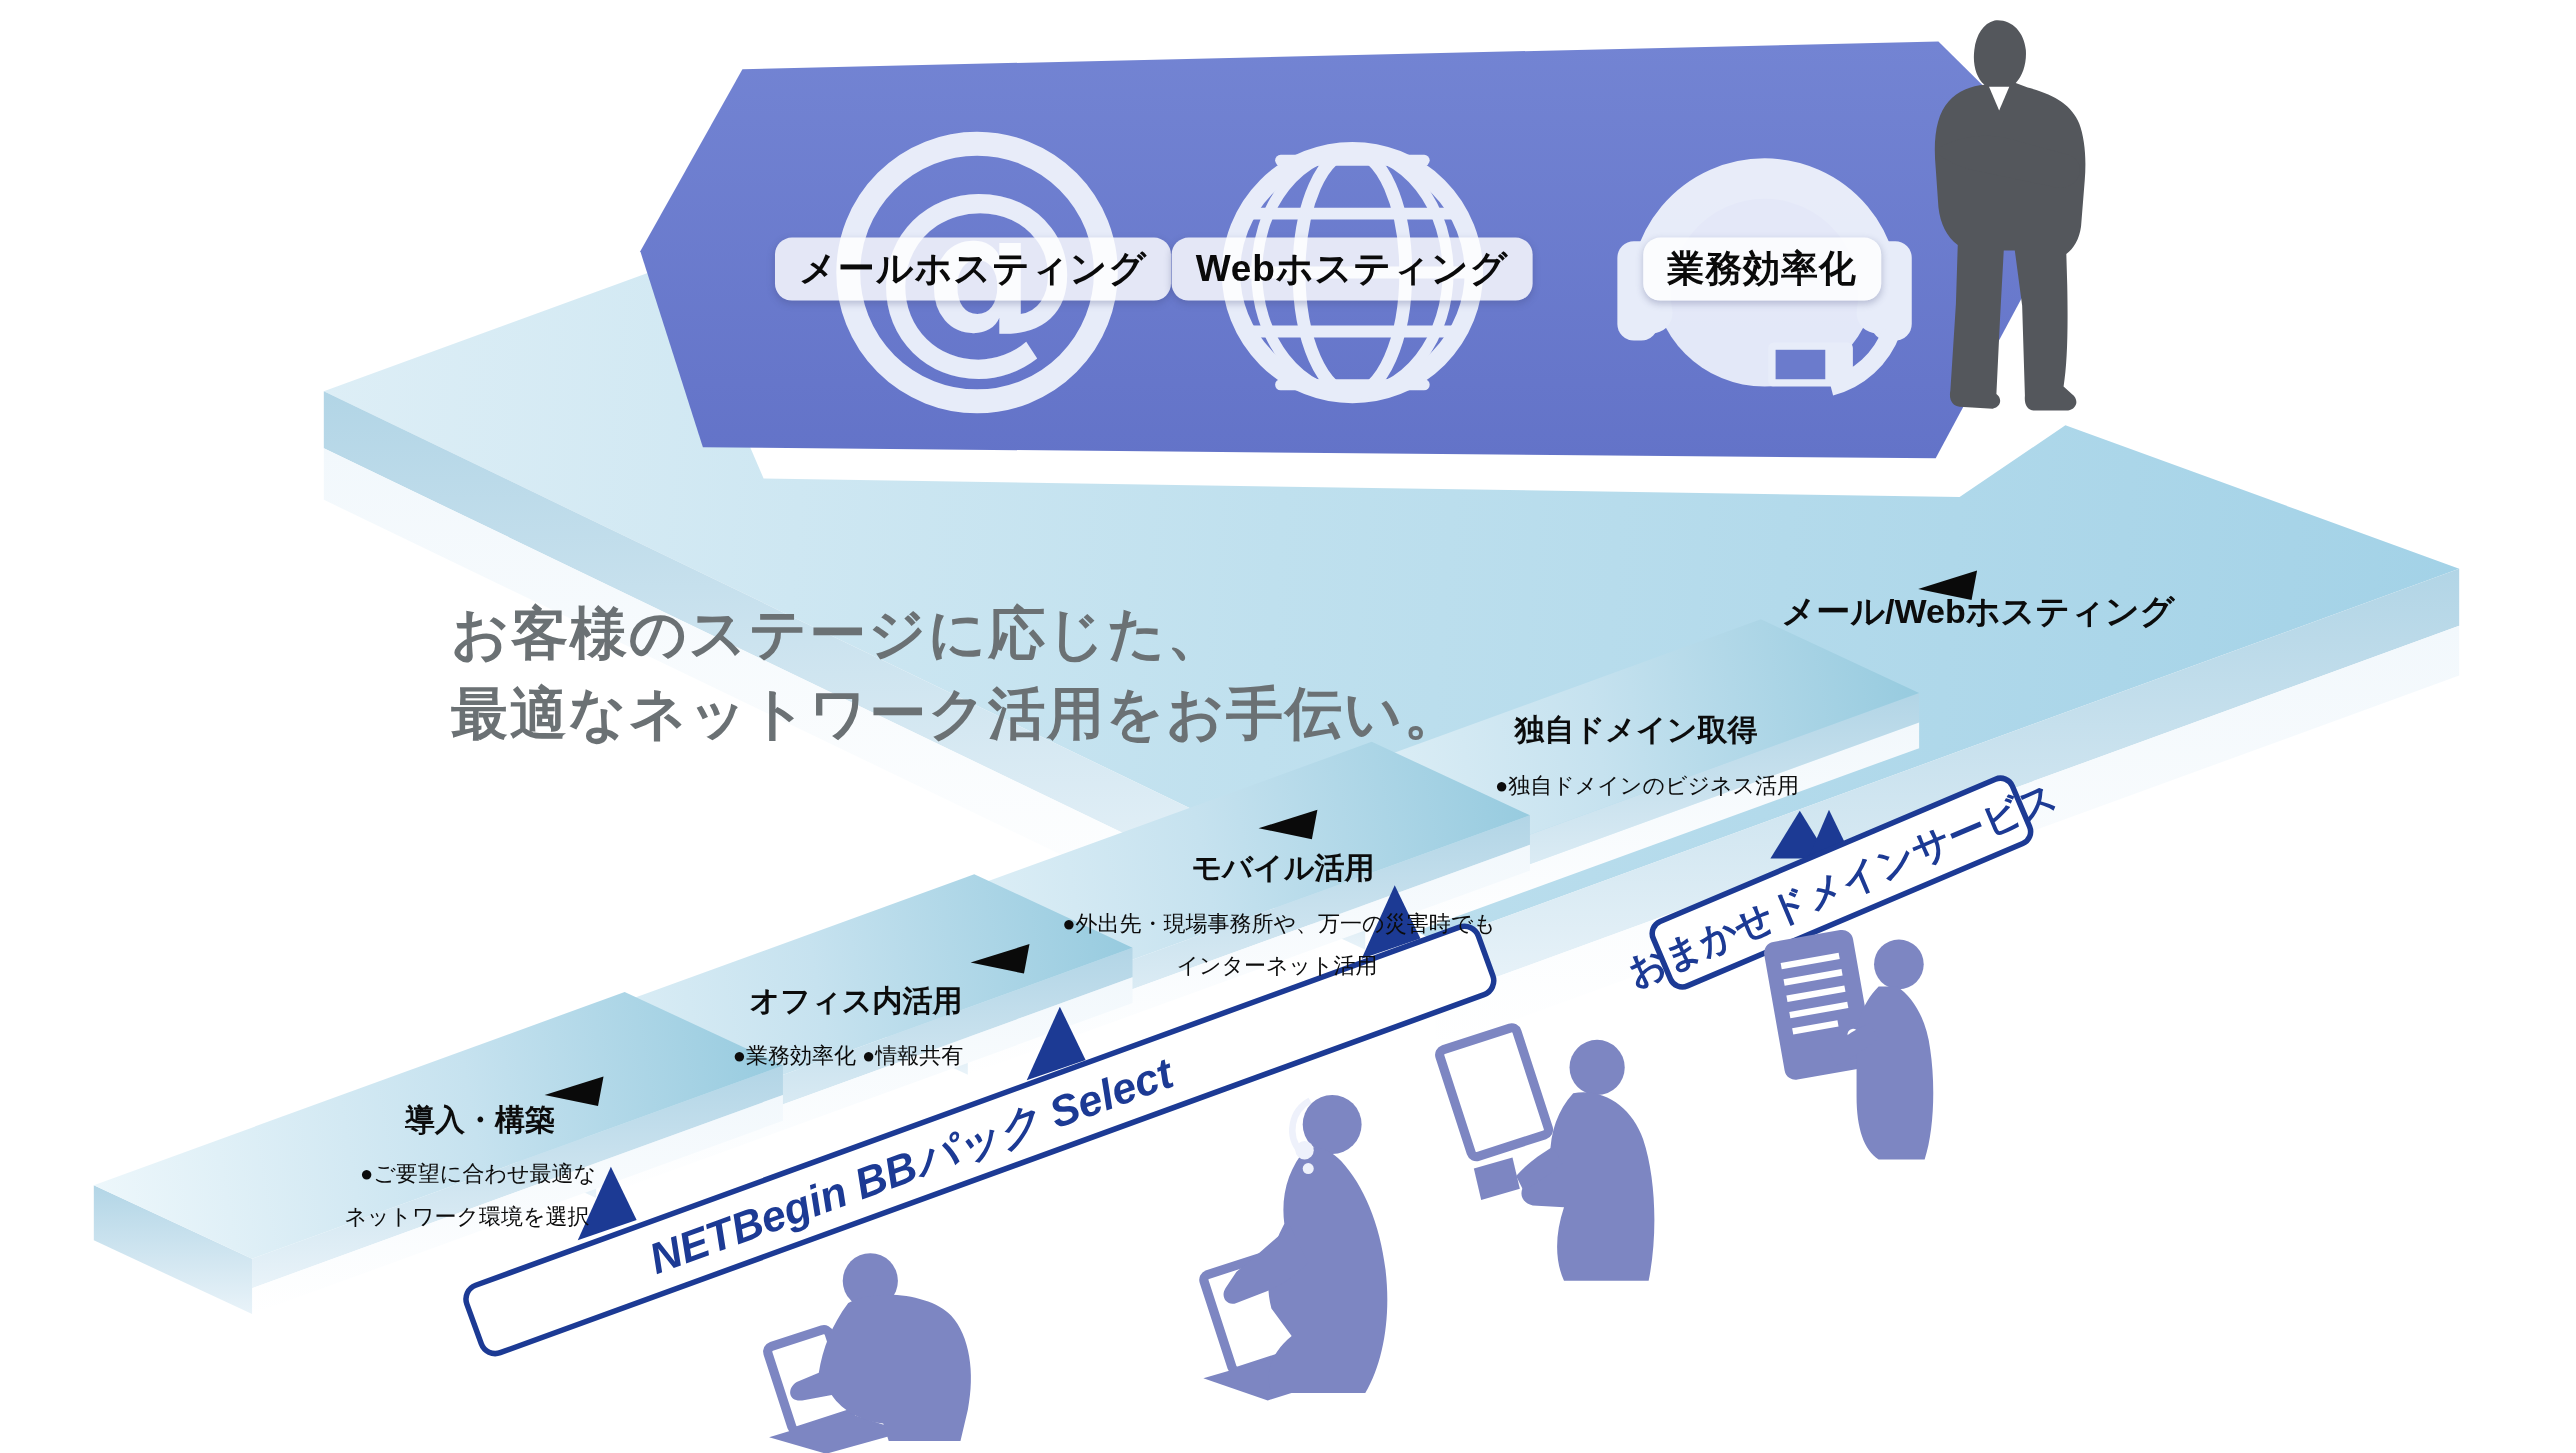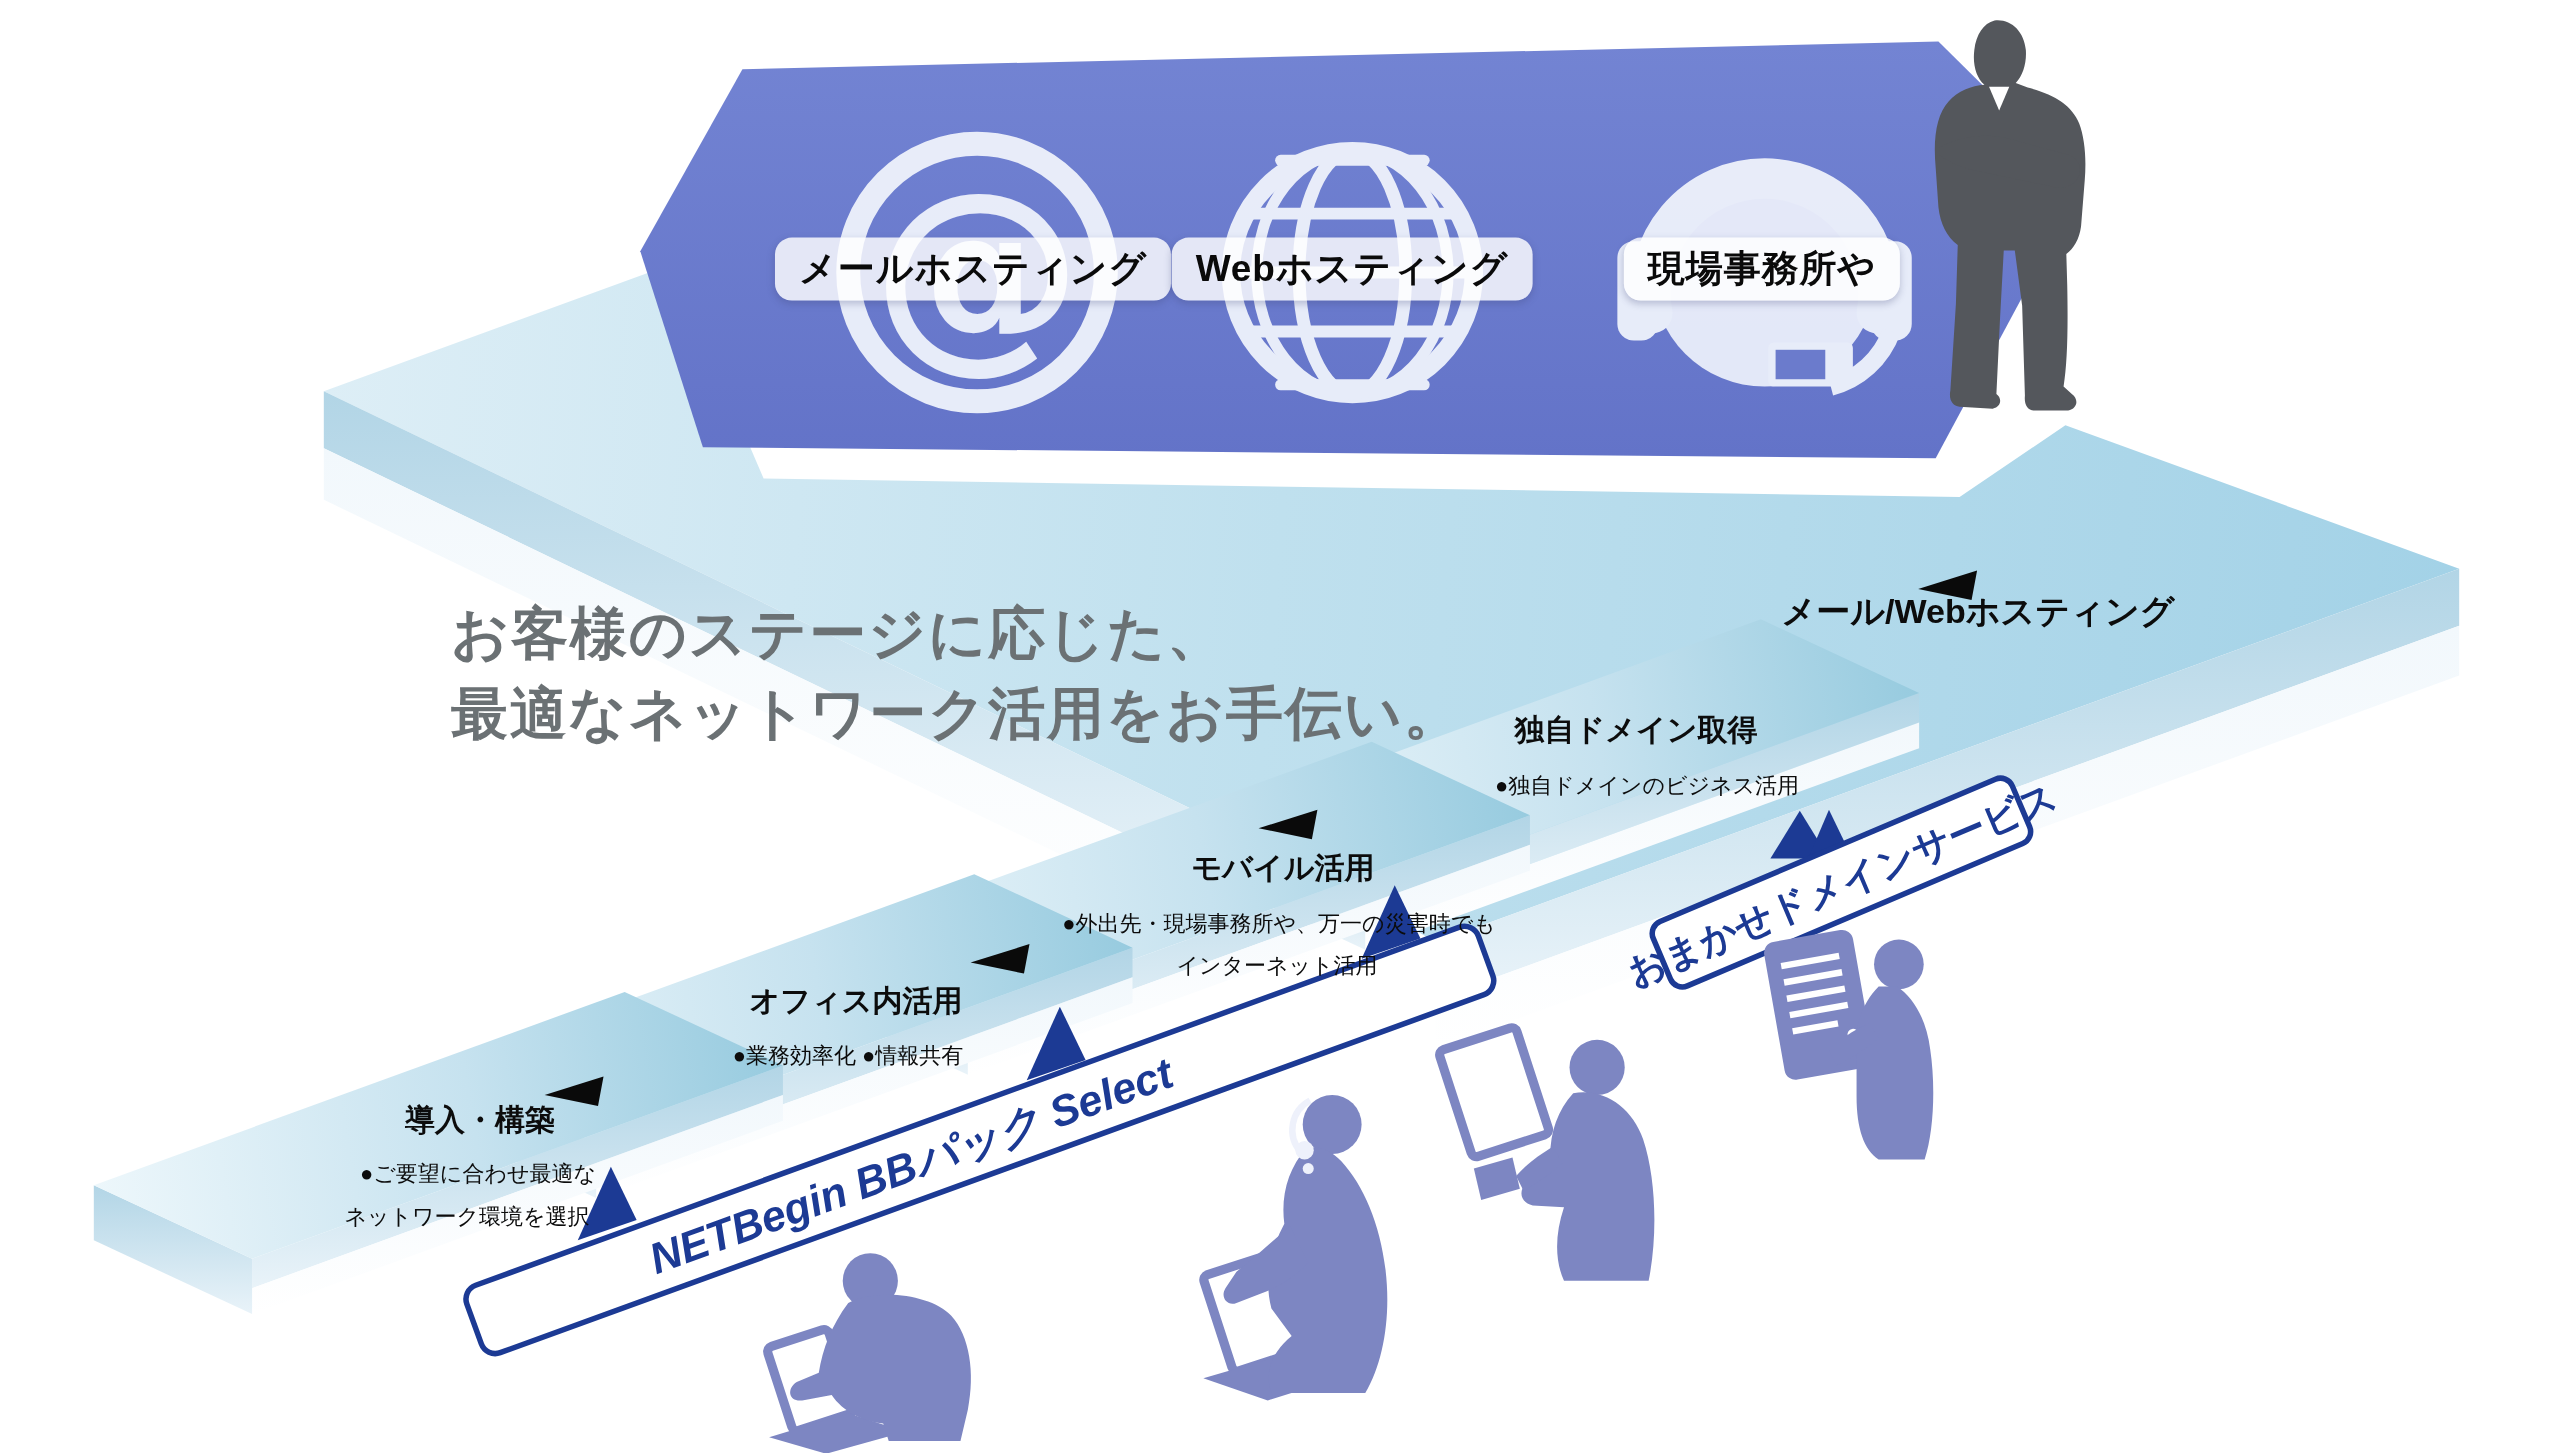--- a/index.html
+++ b/index.html
@@ -216,21 +216,21 @@
       <circle cx="2064" cy="1048" r="27"></circle>
       <path d="M2042,1072 C2028,1086 2020,1104 2018,1124 L2018,1192 C2018,1226 2026,1250 2042,1260 L2092,1260
         C2102,1230 2104,1180 2098,1140 C2094,1108 2080,1084 2062,1072 Z"></path>
       <path d="M2032,1112 C2014,1120 1998,1130 1988,1142 L1996,1158 C2012,1150 2028,1140 2042,1128 Z"></path>
     </g>
   </g>
 </svg>
 
 <div class="pill" style="left:973px;top:269px;">メールホスティング</div>
 <div class="pill" style="left:1352px;top:269px;">Webホスティング</div>
-<div class="pill" style="left:1762px;top:269px;">現場事務所や</div>
+<div class="pill" style="left:1762px;top:269px;">業務効率化</div>
 
 <div class="txt headline" style="left:451px;top:676px;">最適なネットワーク活用をお手伝い。</div>
 <div class="txt headline" style="left:451px;top:596px;">お客様のステージに応じた、</div>
 
 <div class="txt summit-title c" style="left:1978px;top:589px;">メール/Webホスティング</div>
 
 <div class="txt step-title c" style="left:480px;top:1100px;">導入・構築</div>
 <div class="txt step-bullet c" style="left:478px;top:1159px;">●ご要望に合わせ最適な</div>
 <div class="txt step-bullet c" style="left:467px;top:1202px;">ネットワーク環境を選択</div>
 

